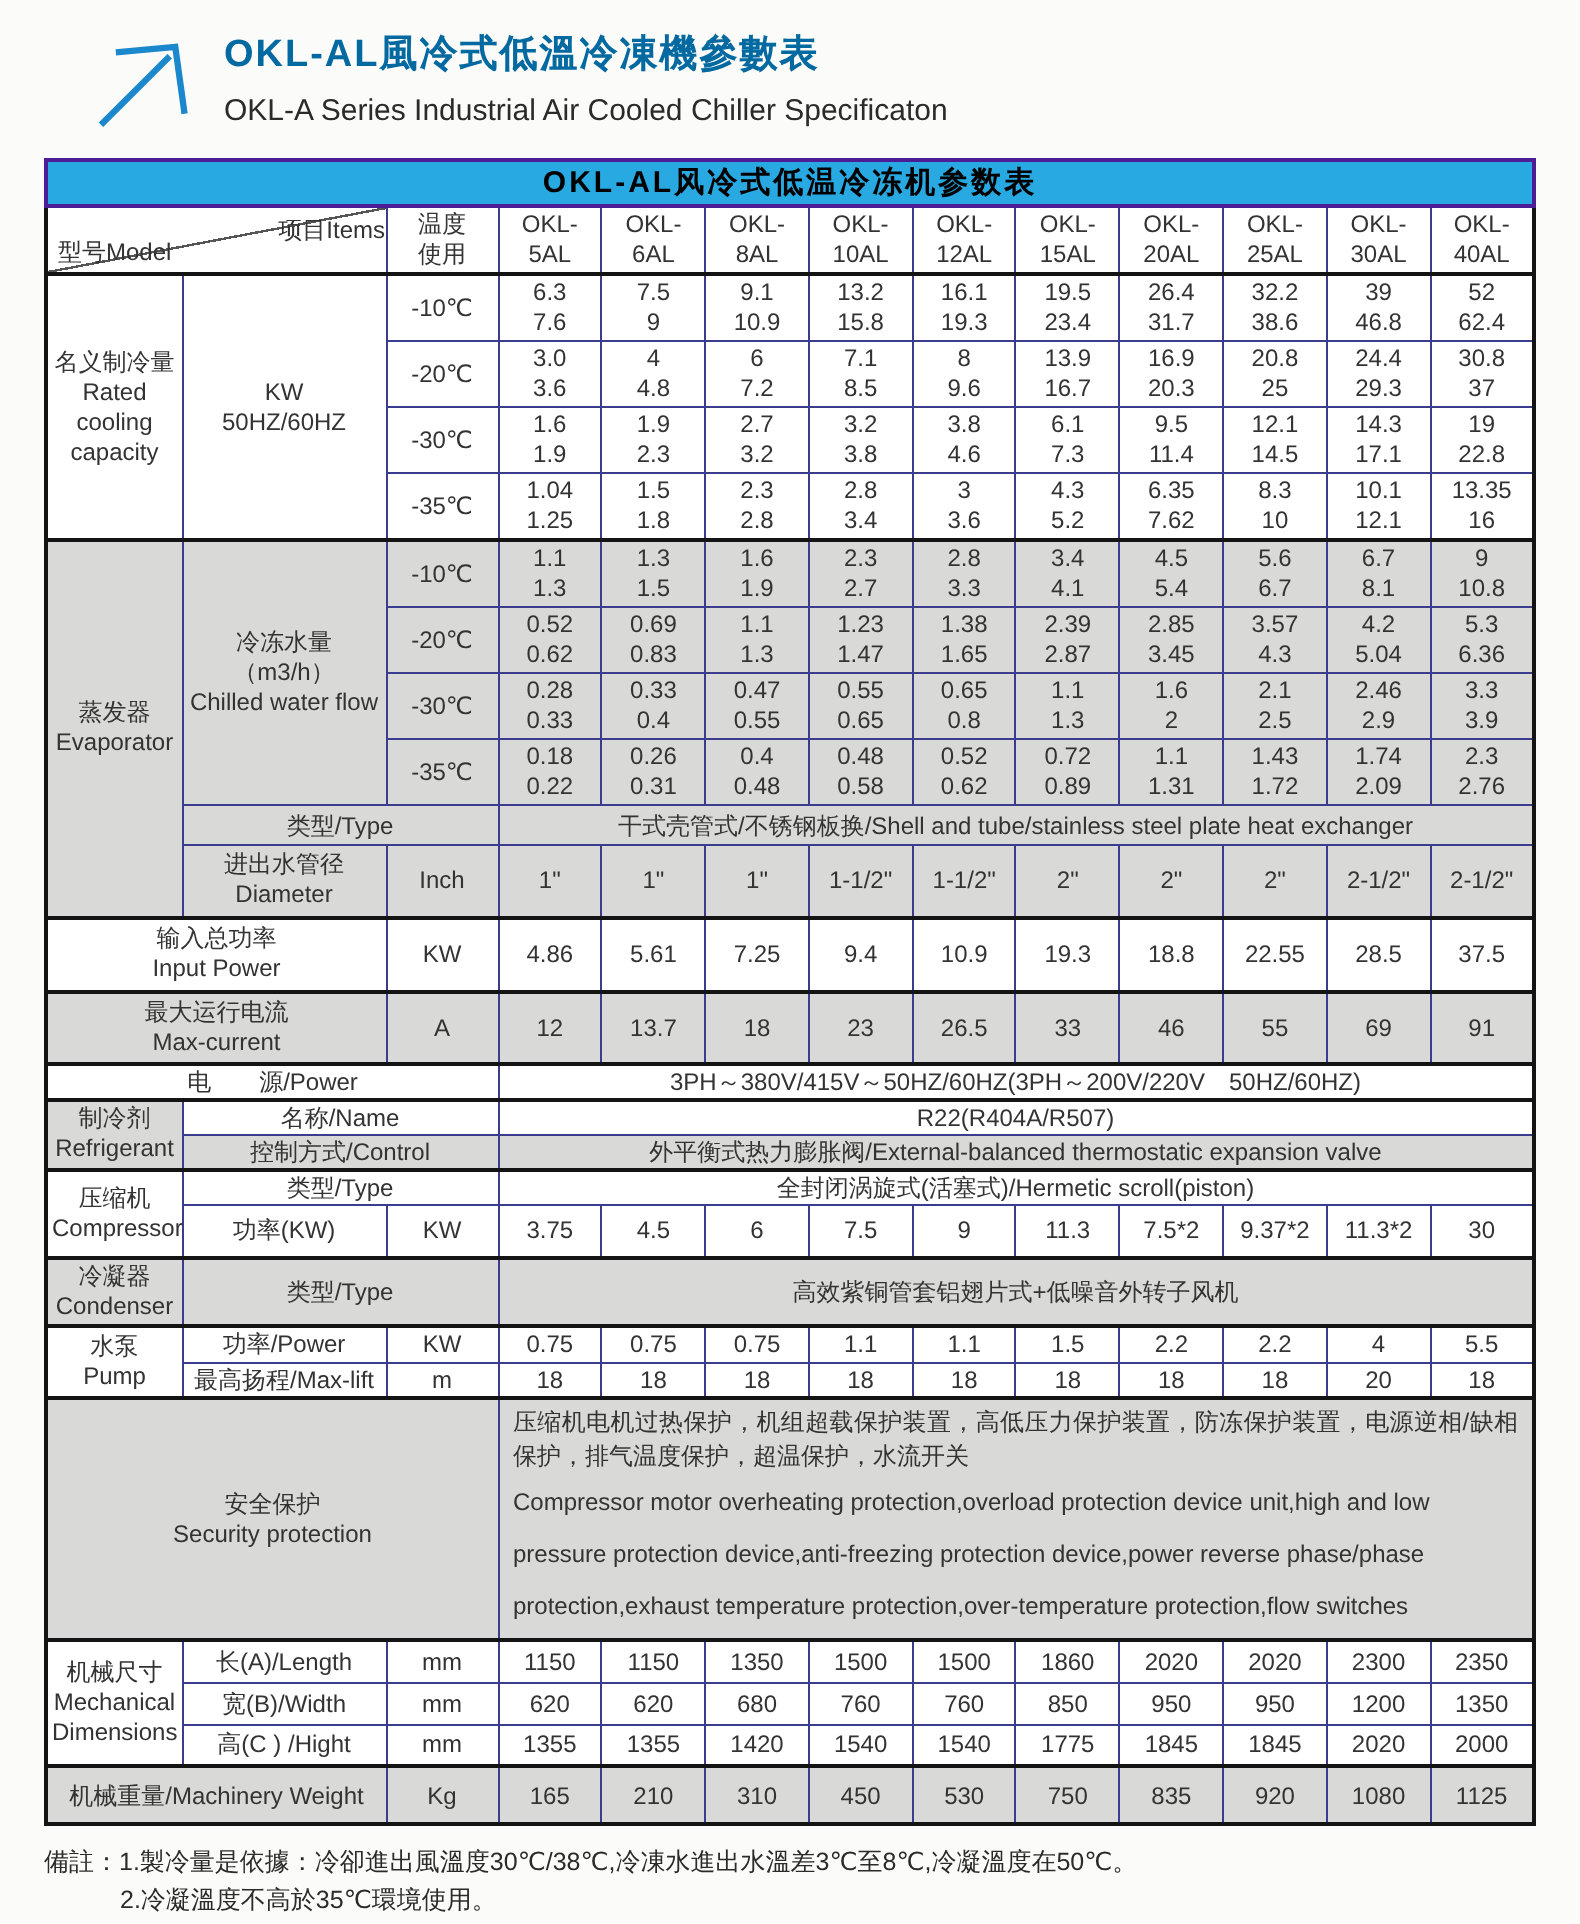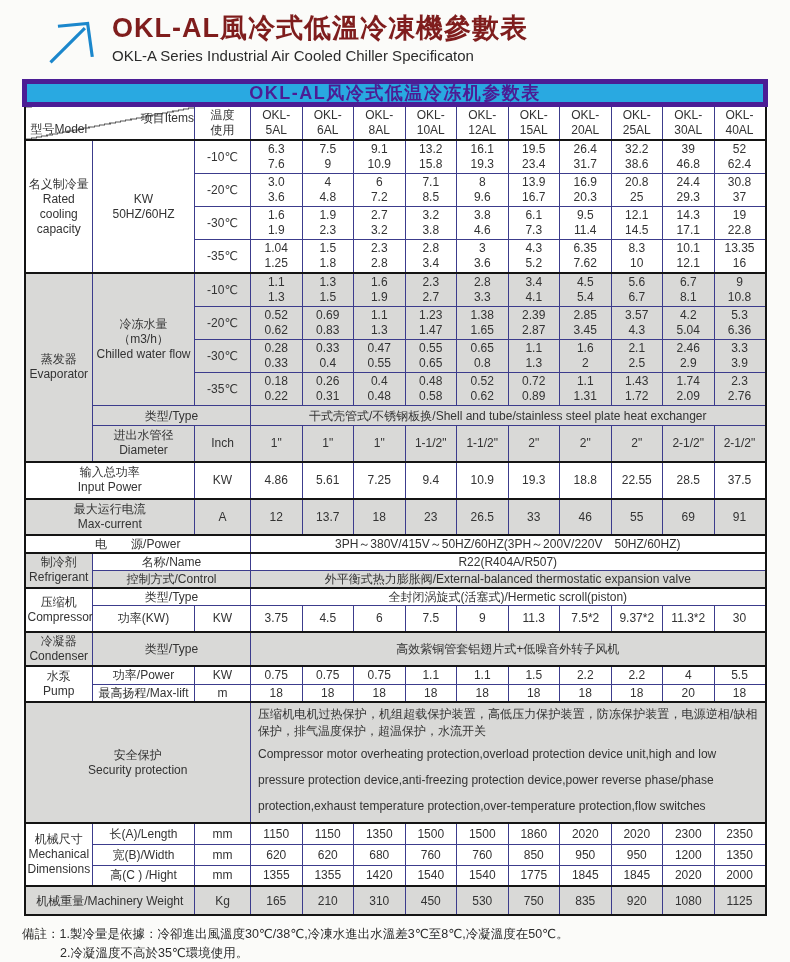--- a/index.html
+++ b/index.html
@@ -1,27 +1,27 @@
 <!DOCTYPE html>
 <html><head>
 <meta charset="utf-8">
 <style>
   *{box-sizing:border-box;margin:0;padding:0}
   html,body{width:790px;background:#fbfbf9}
   body{font-family:"Liberation Sans","DejaVu Sans",sans-serif;color:#2e2e2e;height:962px;overflow:hidden}
   .page{padding:8px 22px 0 22px}
   .header-block{display:flex;align-items:flex-start;gap:14px;margin:4px 0 12px 20px}
   .logo{width:56px;height:52px;flex:0 0 auto;padding-top:4px}
-  .titles .title-zh{font-size:27px;font-weight:600;letter-spacing:1px;color:#7f1d1d;line-height:32px}
+  .titles .title-zh{font-size:19px;font-weight:600;letter-spacing:1px;color:#0369a1;line-height:32px}
   .titles .title-en{font-size:15px;font-weight:400;color:#2b2b2b;line-height:23px}
   table{width:746px;border-collapse:collapse;table-layout:fixed;border:2px solid #141414;background:#fff}
   col.c-cat{width:68px}col.c-item{width:102px}col.c-unit{width:56px}
   td{border:1px solid #3c3c8c;text-align:center;vertical-align:middle;font-size:12px;line-height:14px;padding:1px 2px;color:#333}
   td div{line-height:15px}
-  .tbl-title{background:#29a9e1;color:#4c1d95;font-weight:bold;font-size:18px;height:23px;letter-spacing:1.5px;border:5px solid #4c1d95}
+  .tbl-title{background:#29a9e1;color:#000000;font-weight:bold;font-size:15px;height:23px;letter-spacing:1.5px;border:2px solid #4c1d95}
   .gray{background:#d9d9d7}
   .sec{border-top:2px solid #141414}
   .diag{position:relative;height:30px;background-image:linear-gradient(to bottom right,transparent calc(50% - 0.6px),#555 calc(50% - 0.6px),#555 calc(50% + 0.6px),transparent calc(50% + 0.6px))}
   .dg-model{position:absolute;left:5px;bottom:3px;font-size:12px}
   .dg-items{position:absolute;right:0;top:4px;font-size:12px}
   tr.rh32 td{height:32px}
   tr.rh30 td{height:30px}
   tr.rh20 td{height:20px}
   tr.rh36 td{height:36px}
   tr.rh37 td{height:37px}

